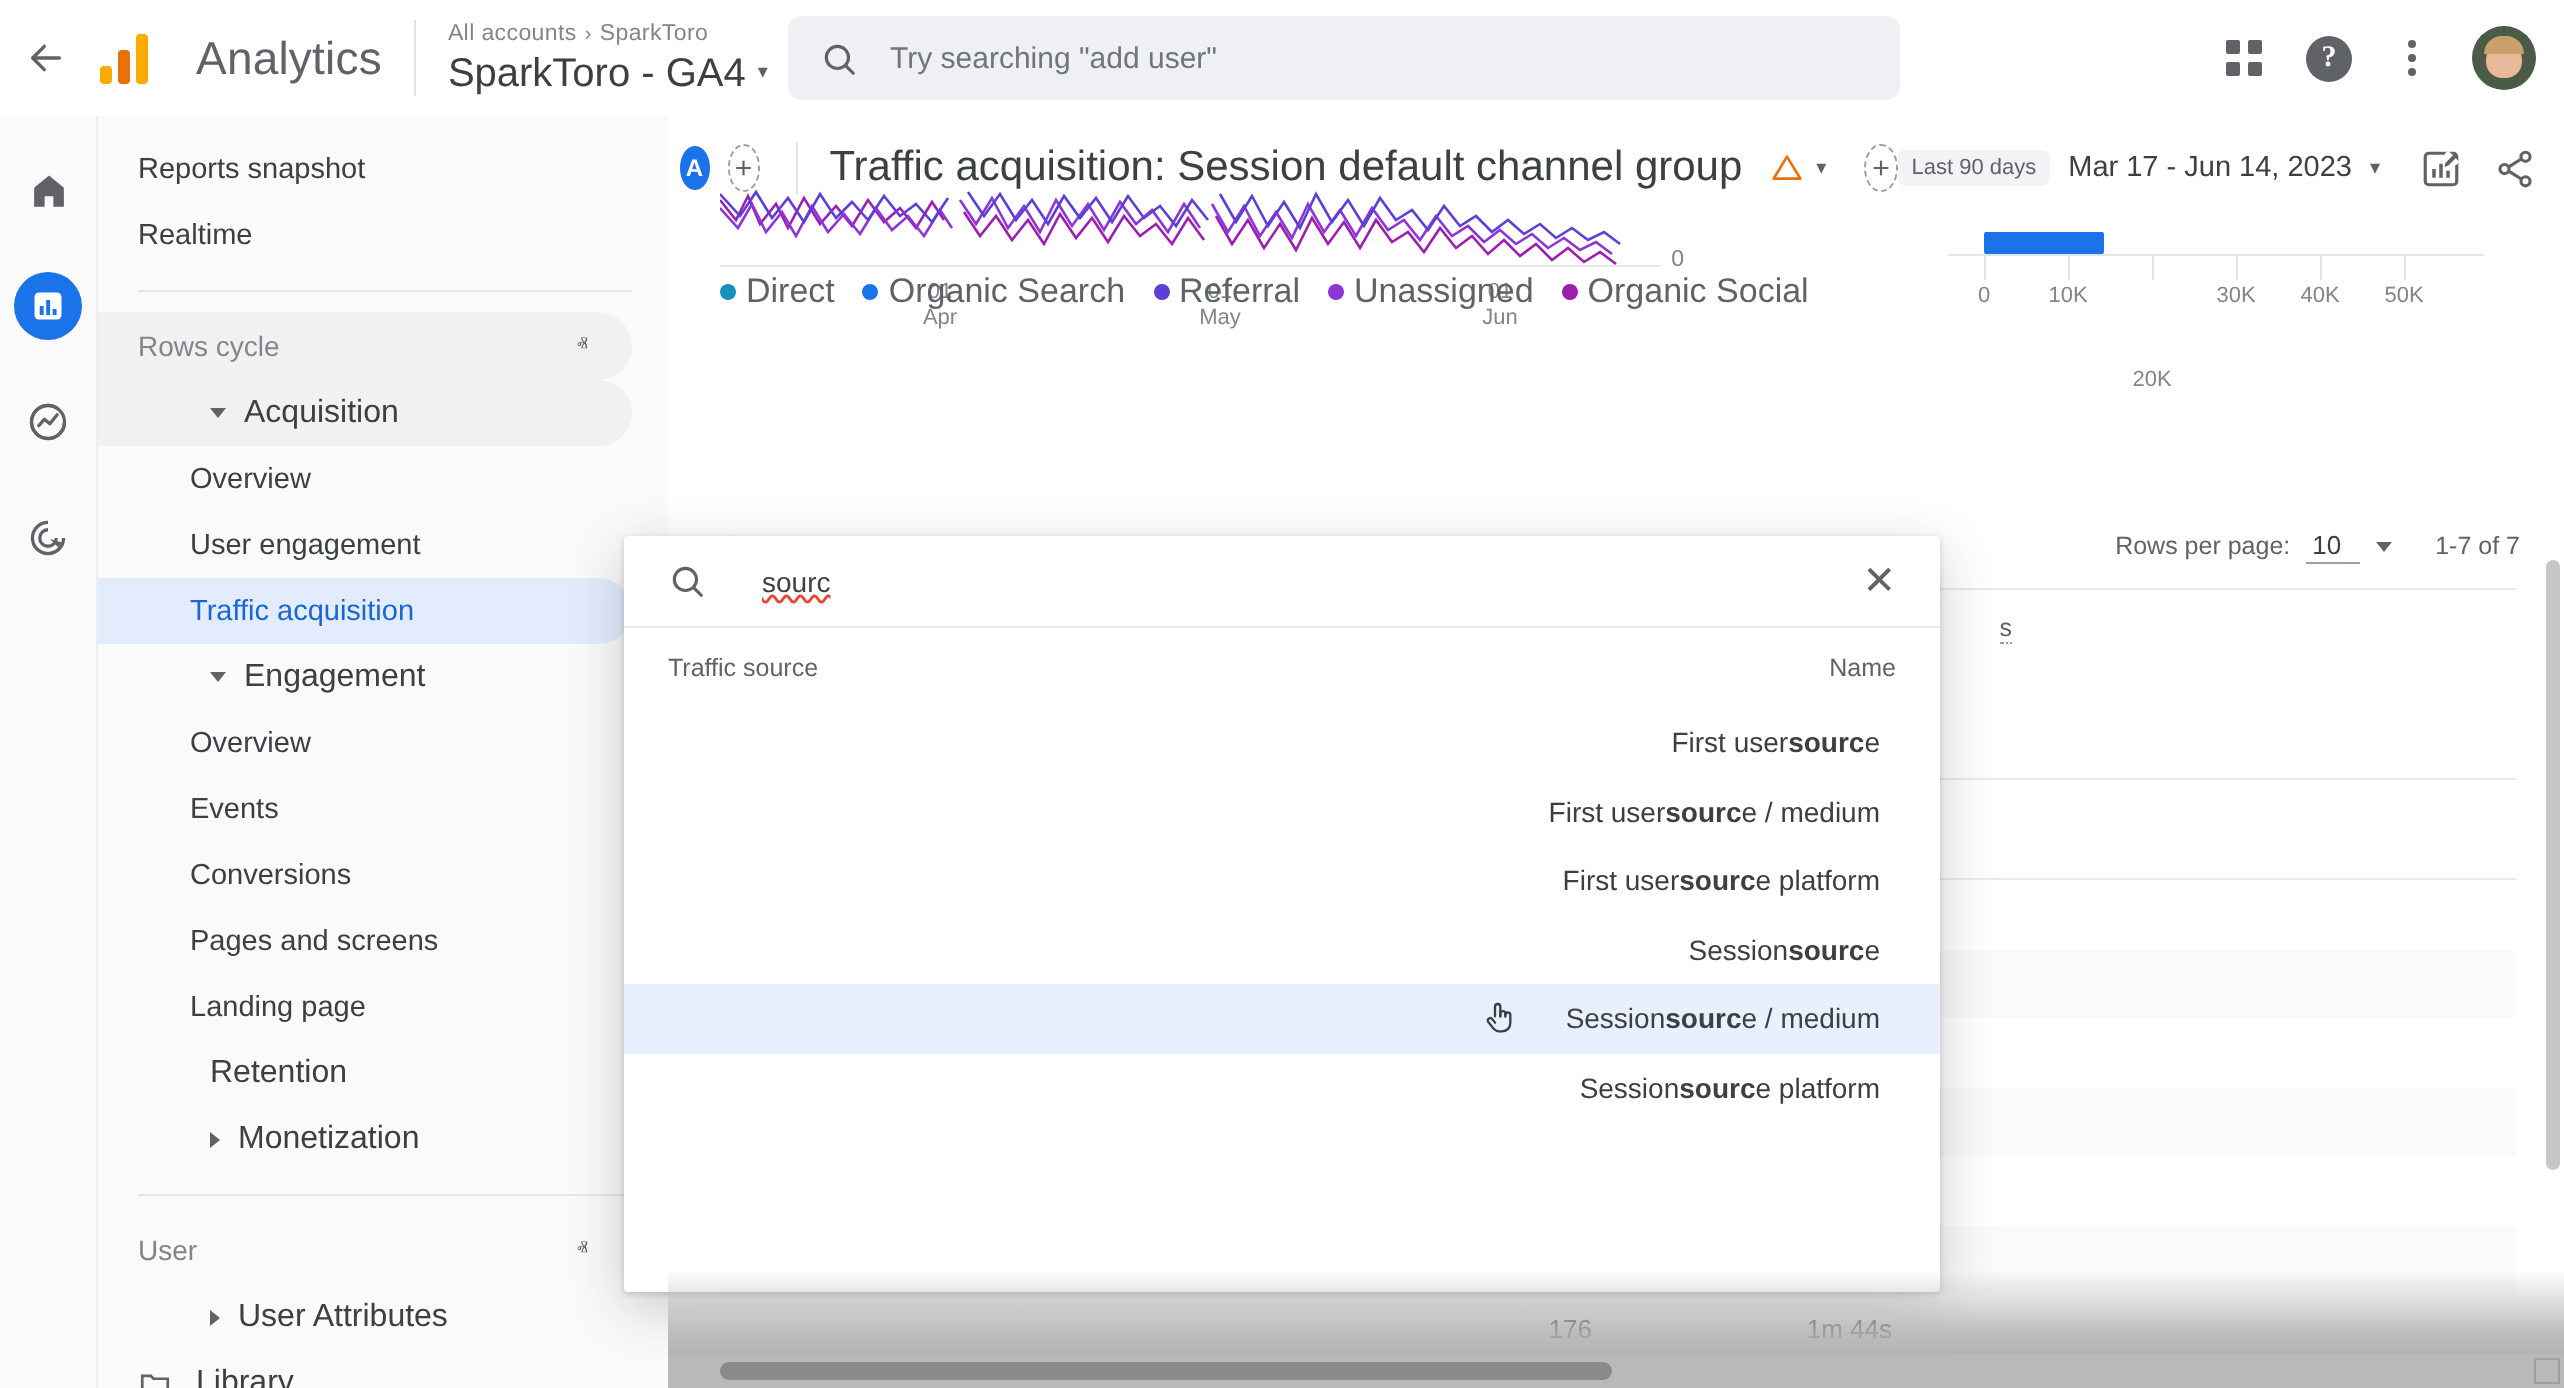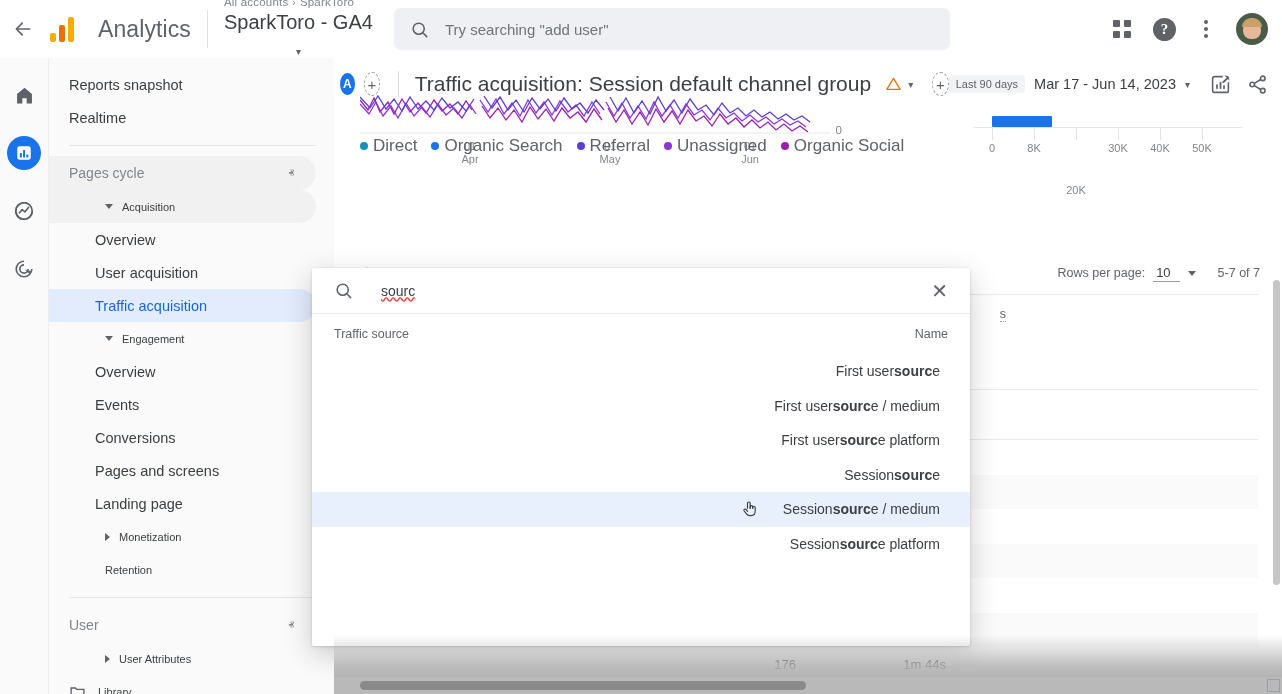--- a/index.html
+++ b/index.html
@@ -22,21 +22,21 @@
   .ga-logo { width: 34px; height: 26px; display:flex; align-items:flex-end; gap:3px; margin-left:4px;}
   .ga-logo i { display:block; width:6px; border-radius:2px; }
   .ga-logo i.b1 { height:9px;  background:#f9ab00; }
   .ga-logo i.b2 { height:17px; background:#e8710a; }
   .ga-logo i.b3 { height:25px; background:#f9ab00; }
   .brand-word { font-size:23px; color:#5f6368; margin-left:14px; letter-spacing:.1px; font-weight:400;}
   .vline { width:1px; height:38px; background:#e0e0e0; margin:0 16px; }
   .acct-block { display:flex; flex-direction:column; justify-content:center; }
   .acct-crumb { font-size:11.5px; color:#80868b; letter-spacing:.2px; line-height:14px;}
   .acct-crumb .sep { margin:0 4px; font-size:10px; }
-  .acct-name { font-size:20px; color:#3c4043; line-height:24px; display:flex; align-items:center; gap:6px; cursor:pointer;flex-direction:column;}
+  .acct-name { font-size:20px; color:#3c4043; line-height:24px; display:flex; align-items:center; gap:6px; cursor:pointer;}
   .caret-sm { font-size:10px; color:#5f6368; }
 
   .searchwrap {
     position:absolute; left:394px; top:8px; width:556px; height:42px;
     background:#eef0f3; border-radius:7px; display:flex; align-items:center; padding:0 16px; cursor:text;
   }
   .searchwrap .si { color:#5f6368; display:flex; margin-right:16px;}
   .searchwrap .ph { color:#70757a; font-size:15px; }
 
   .topright { position:absolute; right:14px; top:0; height:58px; display:flex; align-items:center; gap:22px; }
@@ -67,21 +67,21 @@
   .nav-item.sel { background:#e3ecfd; color:#1967d2; }
   .nav-sep { height:1px; background:#e4e6e8; margin:11px 18px 10px 20px; }
   .nav-group { height:34px; display:flex; align-items:center; justify-content:space-between;
                padding-left:20px; padding-right:22px; font-size:14px; color:#80868b; border-radius:0 20px 20px 0;
                margin-right:18px; cursor:pointer;}
   .nav-group.shade { background:#f1f1f1; }
   .chev { font-size:11px; color:#5f6368; }
   .tri { width:0;height:0; margin-right:9px; }
   .tri.down { border-left:4.5px solid transparent; border-right:4.5px solid transparent; border-top:5.5px solid #5f6368; }
   .tri.right { border-top:4.5px solid transparent; border-bottom:4.5px solid transparent; border-left:5.5px solid #5f6368; }
-  .nav-row { display:flex; align-items:center; height:33px; padding-left:56px; font-size:11px; color:#3c4043;
+  .nav-row { display:flex; align-items:center; height:33px; padding-left:56px; font-size:16px; color:#3c4043;
              cursor:pointer; border-radius:0 20px 20px 0; margin-right:18px;}
   .nav-row.shade { background:#f1f1f1; }
   .folder-ico { margin-right:12px; color:#5f6368; display:flex;}
 
   
   .main { position:absolute; left:334px; top:58px; width:948px; height:636px; background:#fff; overflow:hidden; }
 
   .rpt-head { height:52px; display:flex; align-items:center; padding:0 14px 0 6px; background:#fff; }
   .circA { width:22px; height:22px; border-radius:50%; background:#1a73e8; color:#fff; font-size:12px; font-weight:700;
            display:flex; align-items:center; justify-content:center; cursor:pointer;}
@@ -256,48 +256,48 @@
         </svg>
     </div>
   </div>
 
   <div class="nav">
     <div class="nav-item">Reports snapshot</div>
     <div class="nav-item">Realtime</div>
     <div class="nav-sep"></div>
 
     <div class="nav-group shade">
-      <span>Pages cycle</span>
+      <span>Rows cycle</span>
       <span class="chev">ⱏ</span>
     </div>
 
     <div class="nav-row shade">
       <span class="tri down"></span>
       <span>Acquisition</span>
     </div>
     <div class="nav-item l1">Overview</div>
-    <div class="nav-item l1">User acquisition</div>
+    <div class="nav-item l1">User engagement</div>
     <div class="nav-item l1 sel">Traffic acquisition</div>
 
     <div class="nav-row">
       <span class="tri down"></span>
       <span>Engagement</span>
     </div>
     <div class="nav-item l1">Overview</div>
     <div class="nav-item l1">Events</div>
     <div class="nav-item l1">Conversions</div>
     <div class="nav-item l1">Pages and screens</div>
     <div class="nav-item l1">Landing page</div>
 
+    <div class="nav-row" style="padding-left:56px;">
+      <span>Retention</span>
+    </div>
     <div class="nav-row">
       <span class="tri right"></span>
       <span>Monetization</span>
-    </div>
-    <div class="nav-row" style="padding-left:56px;">
-      <span>Retention</span>
     </div>
 
     <div class="nav-sep"></div>
     <div class="nav-group">
       <span>User</span>
       <span class="chev">ⱏ</span>
     </div>
     <div class="nav-row">
       <span class="tri right"></span>
       <span>User Attributes</span>
@@ -390,21 +390,21 @@
           <div class="base"></div>
           <div class="gl" style="left:18px;"></div>
           <div class="gl" style="left:60px;"></div>
           <div class="gl" style="left:102px;"></div>
           <div class="gl" style="left:144px;"></div>
           <div class="gl" style="left:186px;"></div>
           <div class="gl" style="left:228px;"></div>
         </div>
         <div class="bticks">
           <div class="btick" style="left:18px;">0</div>
-          <div class="btick" style="left:60px;">8K</div>
+          <div class="btick" style="left:60px;">10K</div>
           <div class="btick" style="left:102px;margin-top:42px;">20K</div>
           <div class="btick" style="left:144px;">30K</div>
           <div class="btick" style="left:186px;">40K</div>
           <div class="btick" style="left:228px;">50K</div>
         </div>
       </div>
     </div>
 
     <div class="legend">
       <div class="leg">
@@ -436,21 +436,21 @@
             <line x1="16.5" y1="16.5" x2="21" y2="21"></line>
           </svg>
         <span>Search...</span>
       </div>
       <div class="sp"></div>
       <div class="rpp">
         <span>Rows per page:</span>
         <span class="val">10</span>
         <span class="tri2"></span>
       </div>
-      <div class="range-lbl">5-7 of 7</div>
+      <div class="range-lbl">1-7 of 7</div>
     </div>
 
     <div class="tbl">
       <div class="thead">
         <div class="th dim"></div>
         <div class="th col-eng">
           <div><span class="u">Engaged</span></div>
           <div><span class="u">sessions</span></div>
         </div>
         <div class="th col-avg">

